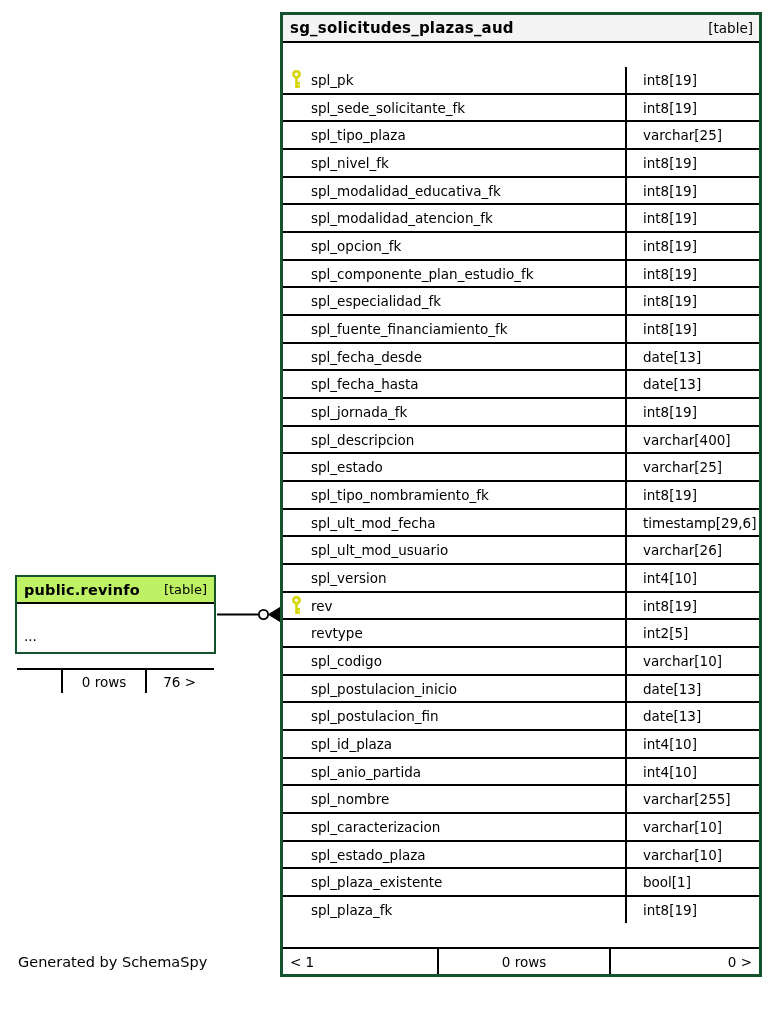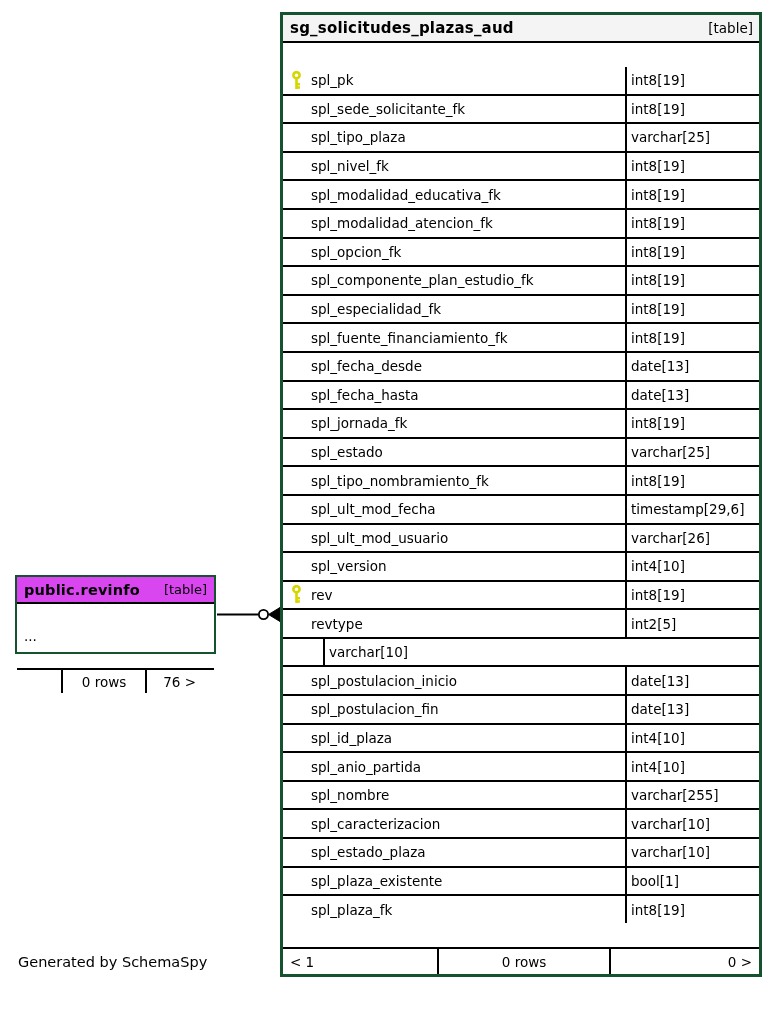--- a/index.html
+++ b/index.html
@@ -65,24 +65,23 @@
     align-items: center;
     flex: 0 0 auto;
   }
   .colname { font-size: 13.5px; white-space: nowrap; text-align: center; }
   .typecell {
     flex: 0 0 134px;
     box-sizing: border-box;
     border-left: 2px solid #000;
     display: flex;
     align-items: center;
-    padding-left: 4px;
+    padding-left: 16px;
     font-size: 13.5px;
     white-space: nowrap;
-    margin-left: 40px;
   }
 
   .tfoot {
     box-sizing: border-box;
     height: 27px;
     border-top: 2px solid #000;
     display: flex;
     align-items: stretch;
     flex: 0 0 auto;
     font-size: 13.5px;
@@ -91,21 +90,21 @@
   .main-table .f-left  { flex: 0 0 154px; padding-left: 7px; }
   .main-table .f-mid   { flex: 0 0 174px; justify-content: center; border-left: 2px solid #000; border-right: 2px solid #000; }
   .main-table .f-right { flex: 1 1 auto; justify-content: flex-end; padding-right: 7px; }
 
   
   .rev-table {
     left: 15px; top: 575px;
     width: 201px; height: 79px;
     border-width: 2px;
   }
-  .rev-table .thead { height: 27px; background: #d946ef; padding: 0 7px; }
+  .rev-table .thead { height: 27px; background: #bef264; padding: 0 7px; }
   .rev-table .thead .title { font-size: 14.5px; }
   .rev-table .thead .badge { font-size: 13px; }
   .rev-table .ellipsis-row {
     flex: 1 1 auto;
     display: flex; align-items: center;
     padding-left: 7px;
     font-size: 13.5px;
   }
   .rev-table .tfoot { height: 25px; font-size: 13.5px; }
   .rev-table .f-left  { flex: 0 0 44px; }
@@ -322,20 +321,32 @@
               <svg class="keyicon" width="11" height="19" viewBox="0 0 11 19" xmlns="http://www.w3.org/2000/svg">
                 <circle cx="5.5" cy="4.2" r="3.1" fill="none" stroke="#d6d600" stroke-width="2.6"></circle>
                 <path d="M5.5 7.3 L5.5 18 M5.5 13.2 L9 13.2 M5.5 16.5 L9 16.5" fill="none" stroke="#d6d600" stroke-width="2.6"></path>
               </svg>
             </span>
             <span class="colname">spl_jornada_fk</span>
           </span>
           <span class="typecell">int8[19]</span>
         </div>
 
+        <div class="row">
+          <span class="namecell">
+            <span class="keycell" style="visibility: hidden;">
+              <svg class="keyicon" width="11" height="19" viewBox="0 0 11 19" xmlns="http://www.w3.org/2000/svg">
+                <circle cx="5.5" cy="4.2" r="3.1" fill="none" stroke="#d6d600" stroke-width="2.6"></circle>
+                <path d="M5.5 7.3 L5.5 18 M5.5 13.2 L9 13.2 M5.5 16.5 L9 16.5" fill="none" stroke="#d6d600" stroke-width="2.6"></path>
+              </svg>
+            </span>
+            <span class="colname">spl_descripcion</span>
+          </span>
+          <span class="typecell">varchar[400]</span>
+        </div>
 
         <div class="row">
           <span class="namecell">
             <span class="keycell" style="visibility: hidden;">
               <svg class="keyicon" width="11" height="19" viewBox="0 0 11 19" xmlns="http://www.w3.org/2000/svg">
                 <circle cx="5.5" cy="4.2" r="3.1" fill="none" stroke="#d6d600" stroke-width="2.6"></circle>
                 <path d="M5.5 7.3 L5.5 18 M5.5 13.2 L9 13.2 M5.5 16.5 L9 16.5" fill="none" stroke="#d6d600" stroke-width="2.6"></path>
               </svg>
             </span>
             <span class="colname">spl_estado</span>
@@ -415,20 +426,29 @@
                 <circle cx="5.5" cy="4.2" r="3.1" fill="none" stroke="#d6d600" stroke-width="2.6"></circle>
                 <path d="M5.5 7.3 L5.5 18 M5.5 13.2 L9 13.2 M5.5 16.5 L9 16.5" fill="none" stroke="#d6d600" stroke-width="2.6"></path>
               </svg>
             </span>
             <span class="colname">revtype</span>
           </span>
           <span class="typecell">int2[5]</span>
         </div>
 
         <div class="row">
+          <span class="namecell">
+            <span class="keycell" style="visibility: hidden;">
+              <svg class="keyicon" width="11" height="19" viewBox="0 0 11 19" xmlns="http://www.w3.org/2000/svg">
+                <circle cx="5.5" cy="4.2" r="3.1" fill="none" stroke="#d6d600" stroke-width="2.6"></circle>
+                <path d="M5.5 7.3 L5.5 18 M5.5 13.2 L9 13.2 M5.5 16.5 L9 16.5" fill="none" stroke="#d6d600" stroke-width="2.6"></path>
+              </svg>
+            </span>
+            <span class="colname">spl_codigo</span>
+          </span>
           <span class="typecell">varchar[10]</span>
         </div>
 
         <div class="row">
           <span class="namecell">
             <span class="keycell" style="visibility: hidden;">
               <svg class="keyicon" width="11" height="19" viewBox="0 0 11 19" xmlns="http://www.w3.org/2000/svg">
                 <circle cx="5.5" cy="4.2" r="3.1" fill="none" stroke="#d6d600" stroke-width="2.6"></circle>
                 <path d="M5.5 7.3 L5.5 18 M5.5 13.2 L9 13.2 M5.5 16.5 L9 16.5" fill="none" stroke="#d6d600" stroke-width="2.6"></path>
               </svg>

